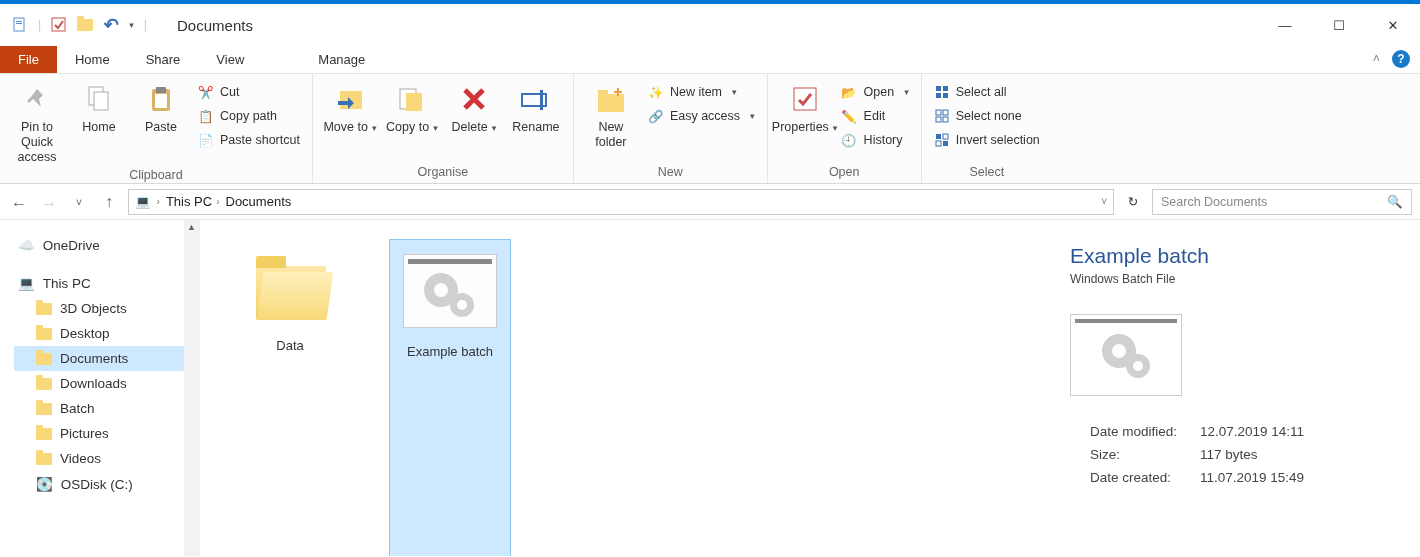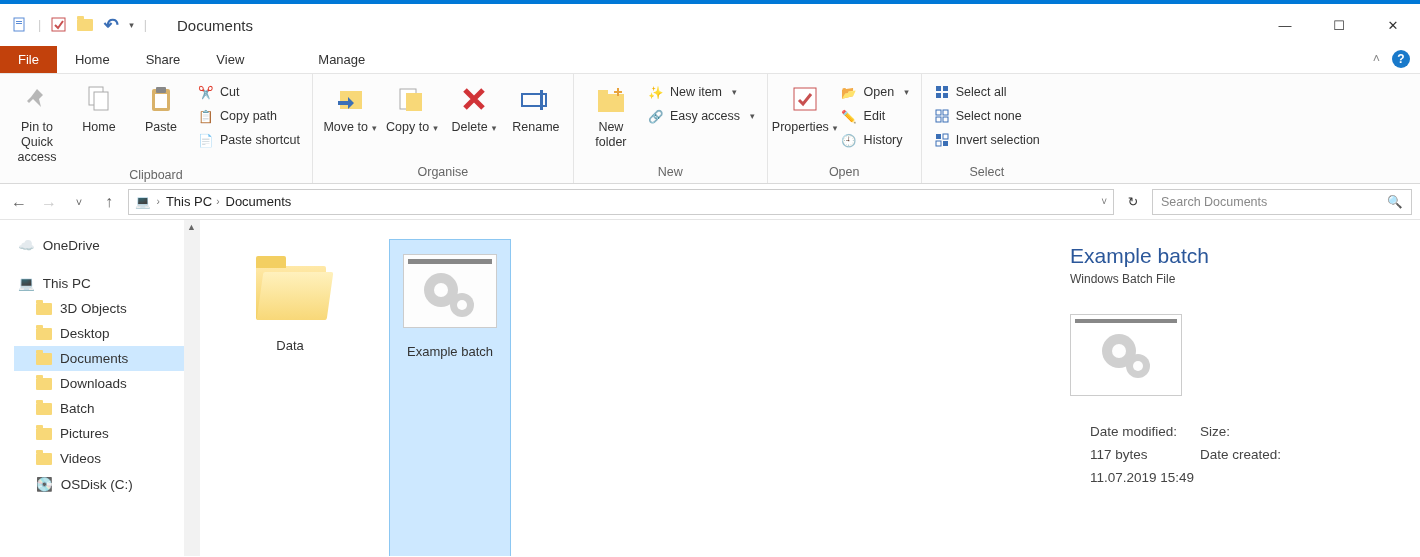--- a/index.html
+++ b/index.html
@@ -418,19 +418,20 @@
     <h2>Example batch</h2>
     <div class="type">Windows Batch File</div>
     <div class="bigthumb">
       <div style="position:relative;width:60px;height:50px;">
           <div class="gear g1" style="left:6px;top:4px;"></div>
           <div class="gear g2" style="left:30px;top:24px;"></div>
         </div>
     </div>
     <div class="meta">
       <div>Date modified:</div>
+      <div>12.07.2019 14:11</div>
       <div>Size:</div>
       <div>117 bytes</div>
       <div>Date created:</div>
       <div>11.07.2019 15:49</div>
     </div>
   </div>
 </div>
 
 </body></html>

